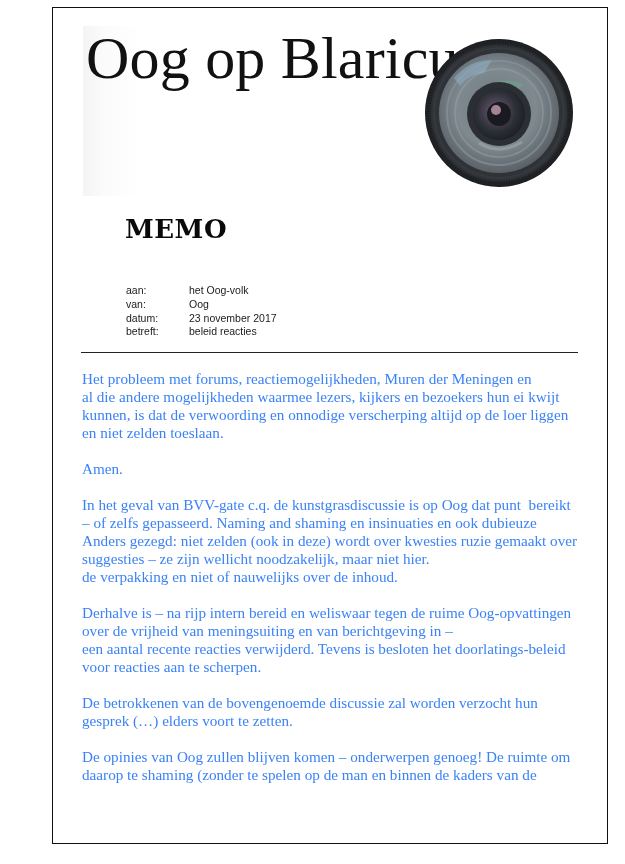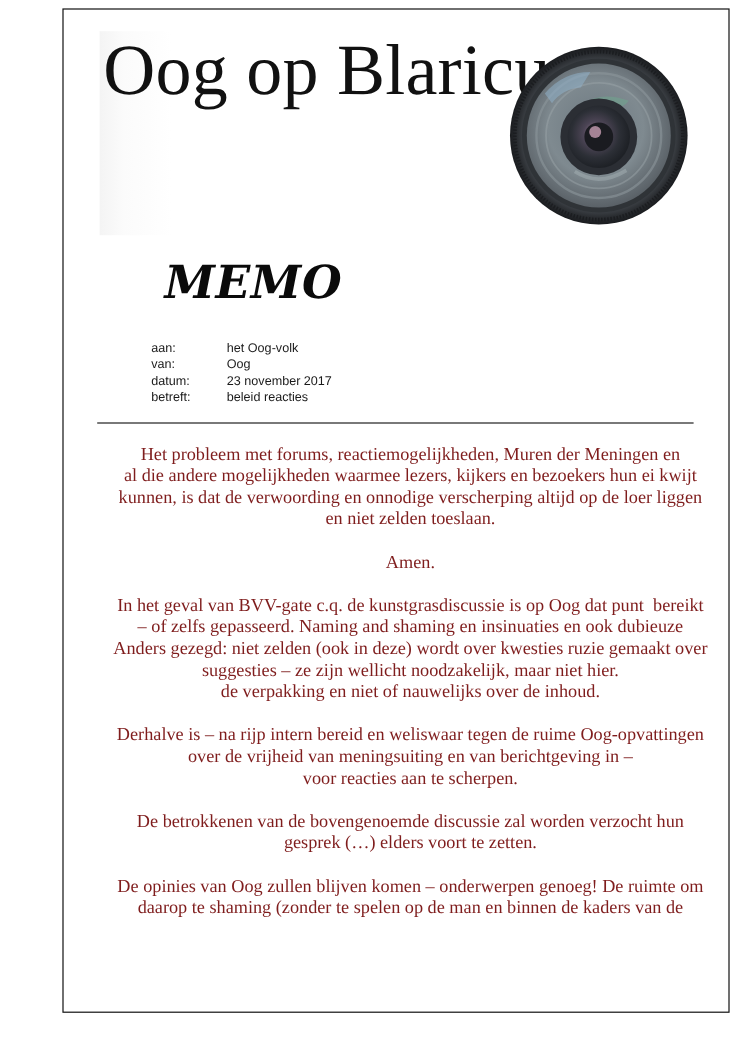--- a/index.html
+++ b/index.html
@@ -47,29 +47,28 @@
   }
   .lens {
     position: absolute;
     left: 371px;
     top: 30px;
     width: 150px;
     height: 150px;
   }
   .memo-heading {
     position: absolute;
-    left: 84px;
+    left: 72px;
     top: 208px;
     font-family: "DejaVu Serif", "Liberation Serif", serif;
-    font-size: 38px;
+    font-size: 26px;
     font-weight: bold;
     letter-spacing: 0.5px;
     color: #0a0a0a;
     line-height: 1;
-    font-style: italic;
   }
   .meta {
     position: absolute;
     left: 27px;
     top: 276px;
     font-family: "Liberation Sans", "DejaVu Sans", sans-serif;
     font-size: 10.5px;
     color: #1a1a1a;
   }
   .meta-row {
@@ -94,22 +93,21 @@
     border-top: 1.3px solid #222222;
   }
   .body-text {
     position: absolute;
     left: 29px;
     top: 362px;
     width: 520px;
     font-family: "Liberation Serif", "DejaVu Serif", serif;
     font-size: 15.2px;
     line-height: 18px;
-    color: #7f1d1d;
-    text-align: center;
+    color: #3b82f6;
   }
   .para {
     margin: 0 0 18px 0;
   }
   .line {
     display: block;
     white-space: pre;
   }
 </style>
 </head>
@@ -193,20 +191,21 @@
     <p class="para">
       <span class="line">In het geval van BVV-gate c.q. de kunstgrasdiscussie is op Oog dat punt  bereikt</span>
       <span class="line">– of zelfs gepasseerd. Naming and shaming en insinuaties en ook dubieuze</span>
       <span class="line">Anders gezegd: niet zelden (ook in deze) wordt over kwesties ruzie gemaakt over</span>
       <span class="line">suggesties – ze zijn wellicht noodzakelijk, maar niet hier.</span>
       <span class="line">de verpakking en niet of nauwelijks over de inhoud.</span>
     </p>
     <p class="para">
       <span class="line">Derhalve is – na rijp intern bereid en weliswaar tegen de ruime Oog-opvattingen</span>
       <span class="line">over de vrijheid van meningsuiting en van berichtgeving in –</span>
+      <span class="line">een aantal recente reacties verwijderd. Tevens is besloten het doorlatings-beleid</span>
       <span class="line">voor reacties aan te scherpen.</span>
     </p>
     <p class="para">
       <span class="line">De betrokkenen van de bovengenoemde discussie zal worden verzocht hun</span>
       <span class="line">gesprek (…) elders voort te zetten.</span>
     </p>
     <p class="para">
       <span class="line">De opinies van Oog zullen blijven komen – onderwerpen genoeg! De ruimte om</span>
       <span class="line">daarop te shaming (zonder te spelen op de man en binnen de kaders van de</span>
     </p>

